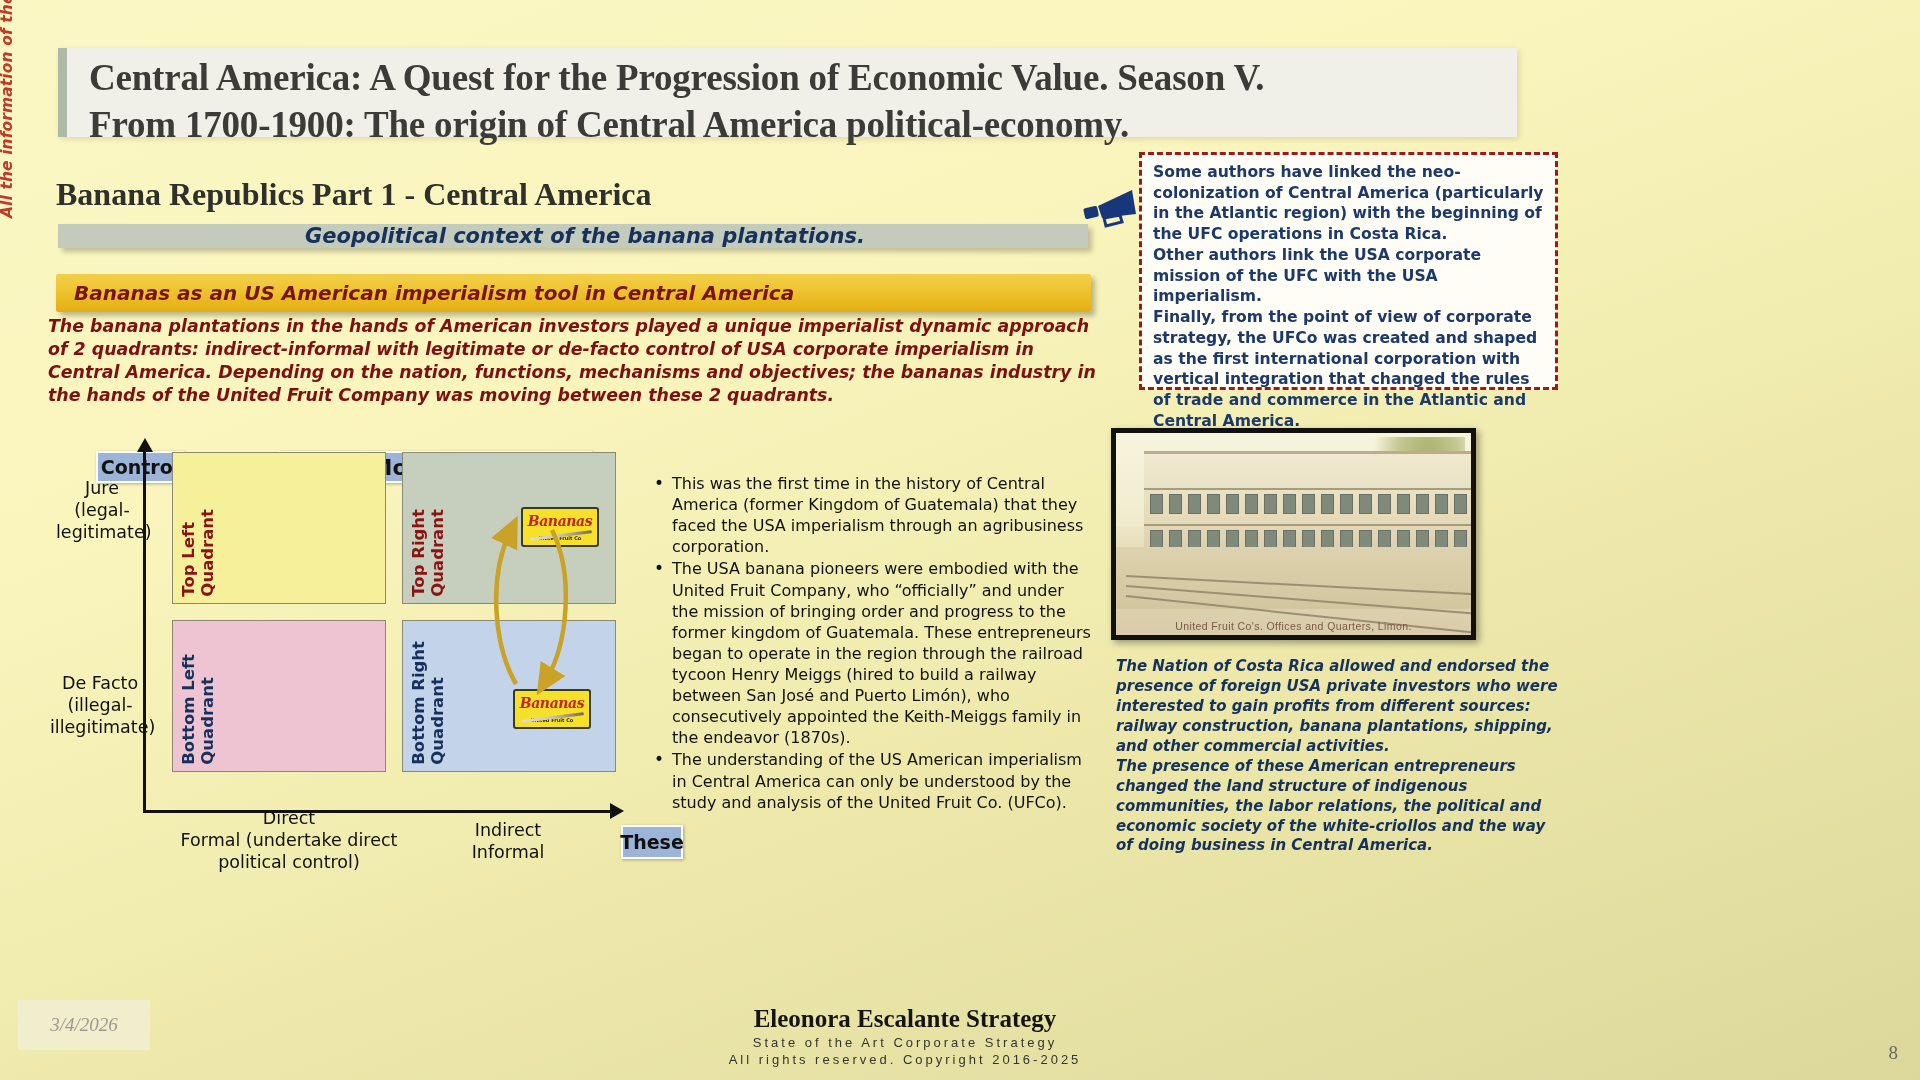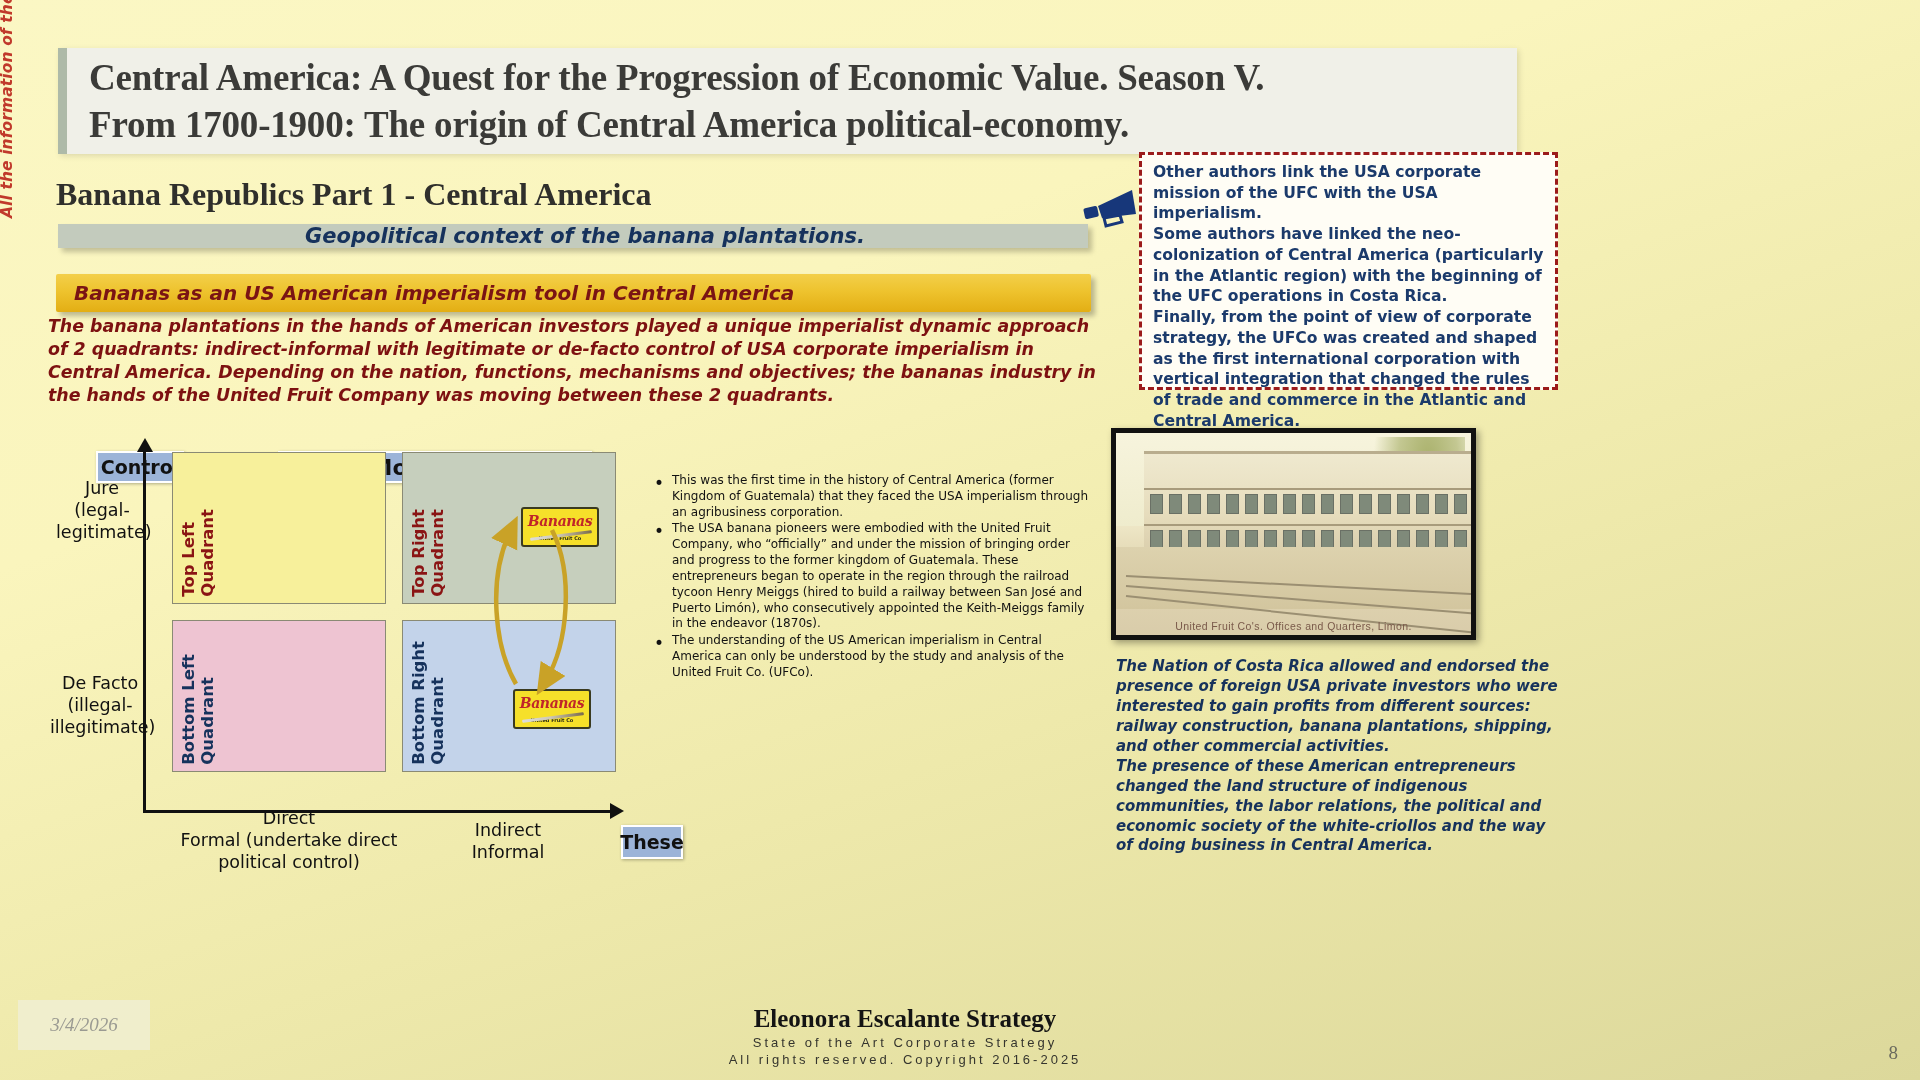--- a/index.html
+++ b/index.html
@@ -25,21 +25,21 @@
     font-weight: bold;
     font-size: 15.5px;
     color: #c0392b;
     letter-spacing: .1px;
     white-space: nowrap;
   }
 
   
   #title-band {
     position: absolute; left: 58px; top: 48px;
-    width: 1459px; height: 106px;
+    width: 1459px; height: 89px;
     background: #f0f0e8;
     border-left: 9px solid #aebaa8;
     box-shadow: 2px 2px 6px rgba(0,0,0,.12);
     padding: 6px 8px 0 22px;
   }
   #title-band .tl {
     font-family: "Liberation Serif", serif;
     font-weight: bold;
     font-size: 37px;
     color: #3b3b38;
@@ -218,21 +218,21 @@
     font-size: 17.4px; line-height: 1.32;
     color: #16325c;
   }
   #body-bullets {
     position: absolute; left: 650px; top: 473px; width: 444px;
   }
   #body-bullets li {
     list-style: none;
     position: relative;
     padding-left: 22px;
-    font-size: 12px; line-height: 1.32;
+    font-size: 16px; line-height: 1.32;
     color: #121212;
     margin-bottom: 1px;
   }
   #body-bullets li::before {
     content: "•";
     position: absolute; left: 4px; top: -1px;
     font-size: 17px;
   }
 
   
@@ -352,22 +352,22 @@
 
   <div id="megaphone">
     <svg width="62" height="46" viewBox="0 0 62 46">
       <polygon points="18,18 52,2 56,26 22,30" fill="#17377a"></polygon>
       <rect x="4" y="19" width="14" height="11" rx="2" fill="#17377a" transform="rotate(-12 11 24)"></rect>
       <path d="M24 30 L26 38 L42 34 L40 27 Z" fill="none" stroke="#17377a" stroke-width="3"></path>
     </svg>
   </div>
 
   <div id="callout">
+    <p>Some authors have linked the neo-colonization of Central America (particularly in the Atlantic region) with the beginning of the UFC operations in Costa Rica.</p>
     <p>Other  authors link the USA corporate mission of the UFC with the USA imperialism.</p>
-    <p>Some authors have linked the neo-colonization of Central America (particularly in the Atlantic region) with the beginning of the UFC operations in Costa Rica.</p>
     <p>Finally, from the point of view of corporate strategy, the UFCo was created and shaped as the first international corporation with vertical integration that changed the rules of trade and commerce in the Atlantic and Central America.</p>
   </div>
 
   <div id="chart">
 
     <div class="chip" id="chip-control">Control</div>
     <div class="chip" id="chip-modalities">Modalities</div>
     <div class="chip" id="chip-rule">These</div>
 
     <div id="y-arrow"></div>

